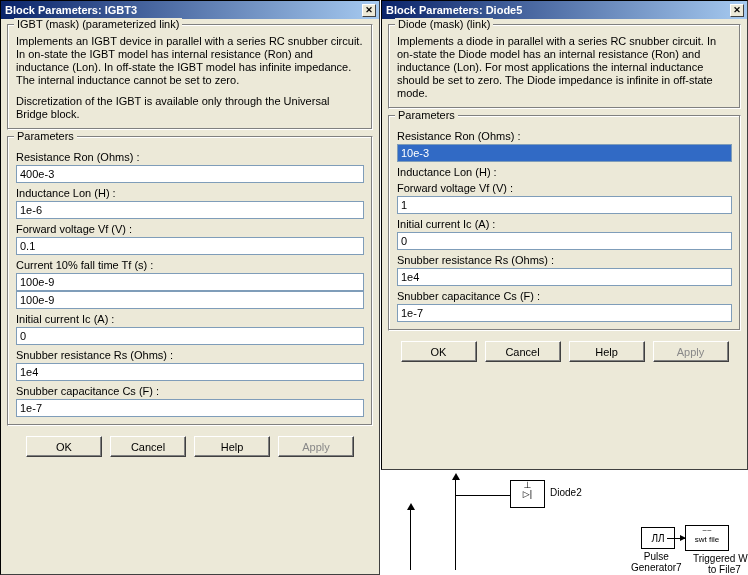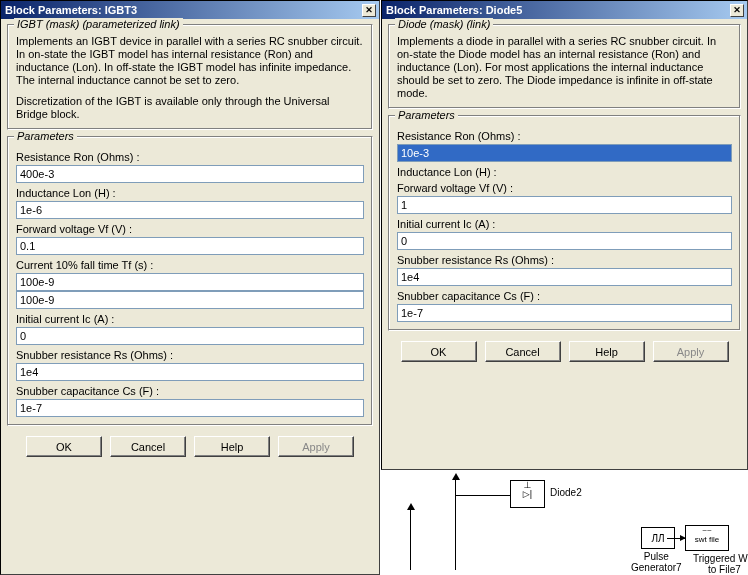--- a/index.html
+++ b/index.html
@@ -55,21 +55,20 @@
     padding: 10px 8px 8px 8px;
     margin-bottom: 6px;
   }
   .group-legend {
     position: absolute;
     top: -7px;
     left: 6px;
     background: #ece9d8;
     padding: 0 3px;
     font-size: 11px;
-    font-style: italic;
   }
   .desc-text {
     font-size: 11px;
     line-height: 13px;
     margin-bottom: 8px;
   }
   .param-label {
     font-size: 11px;
     margin: 4px 0 2px 0;
   }

